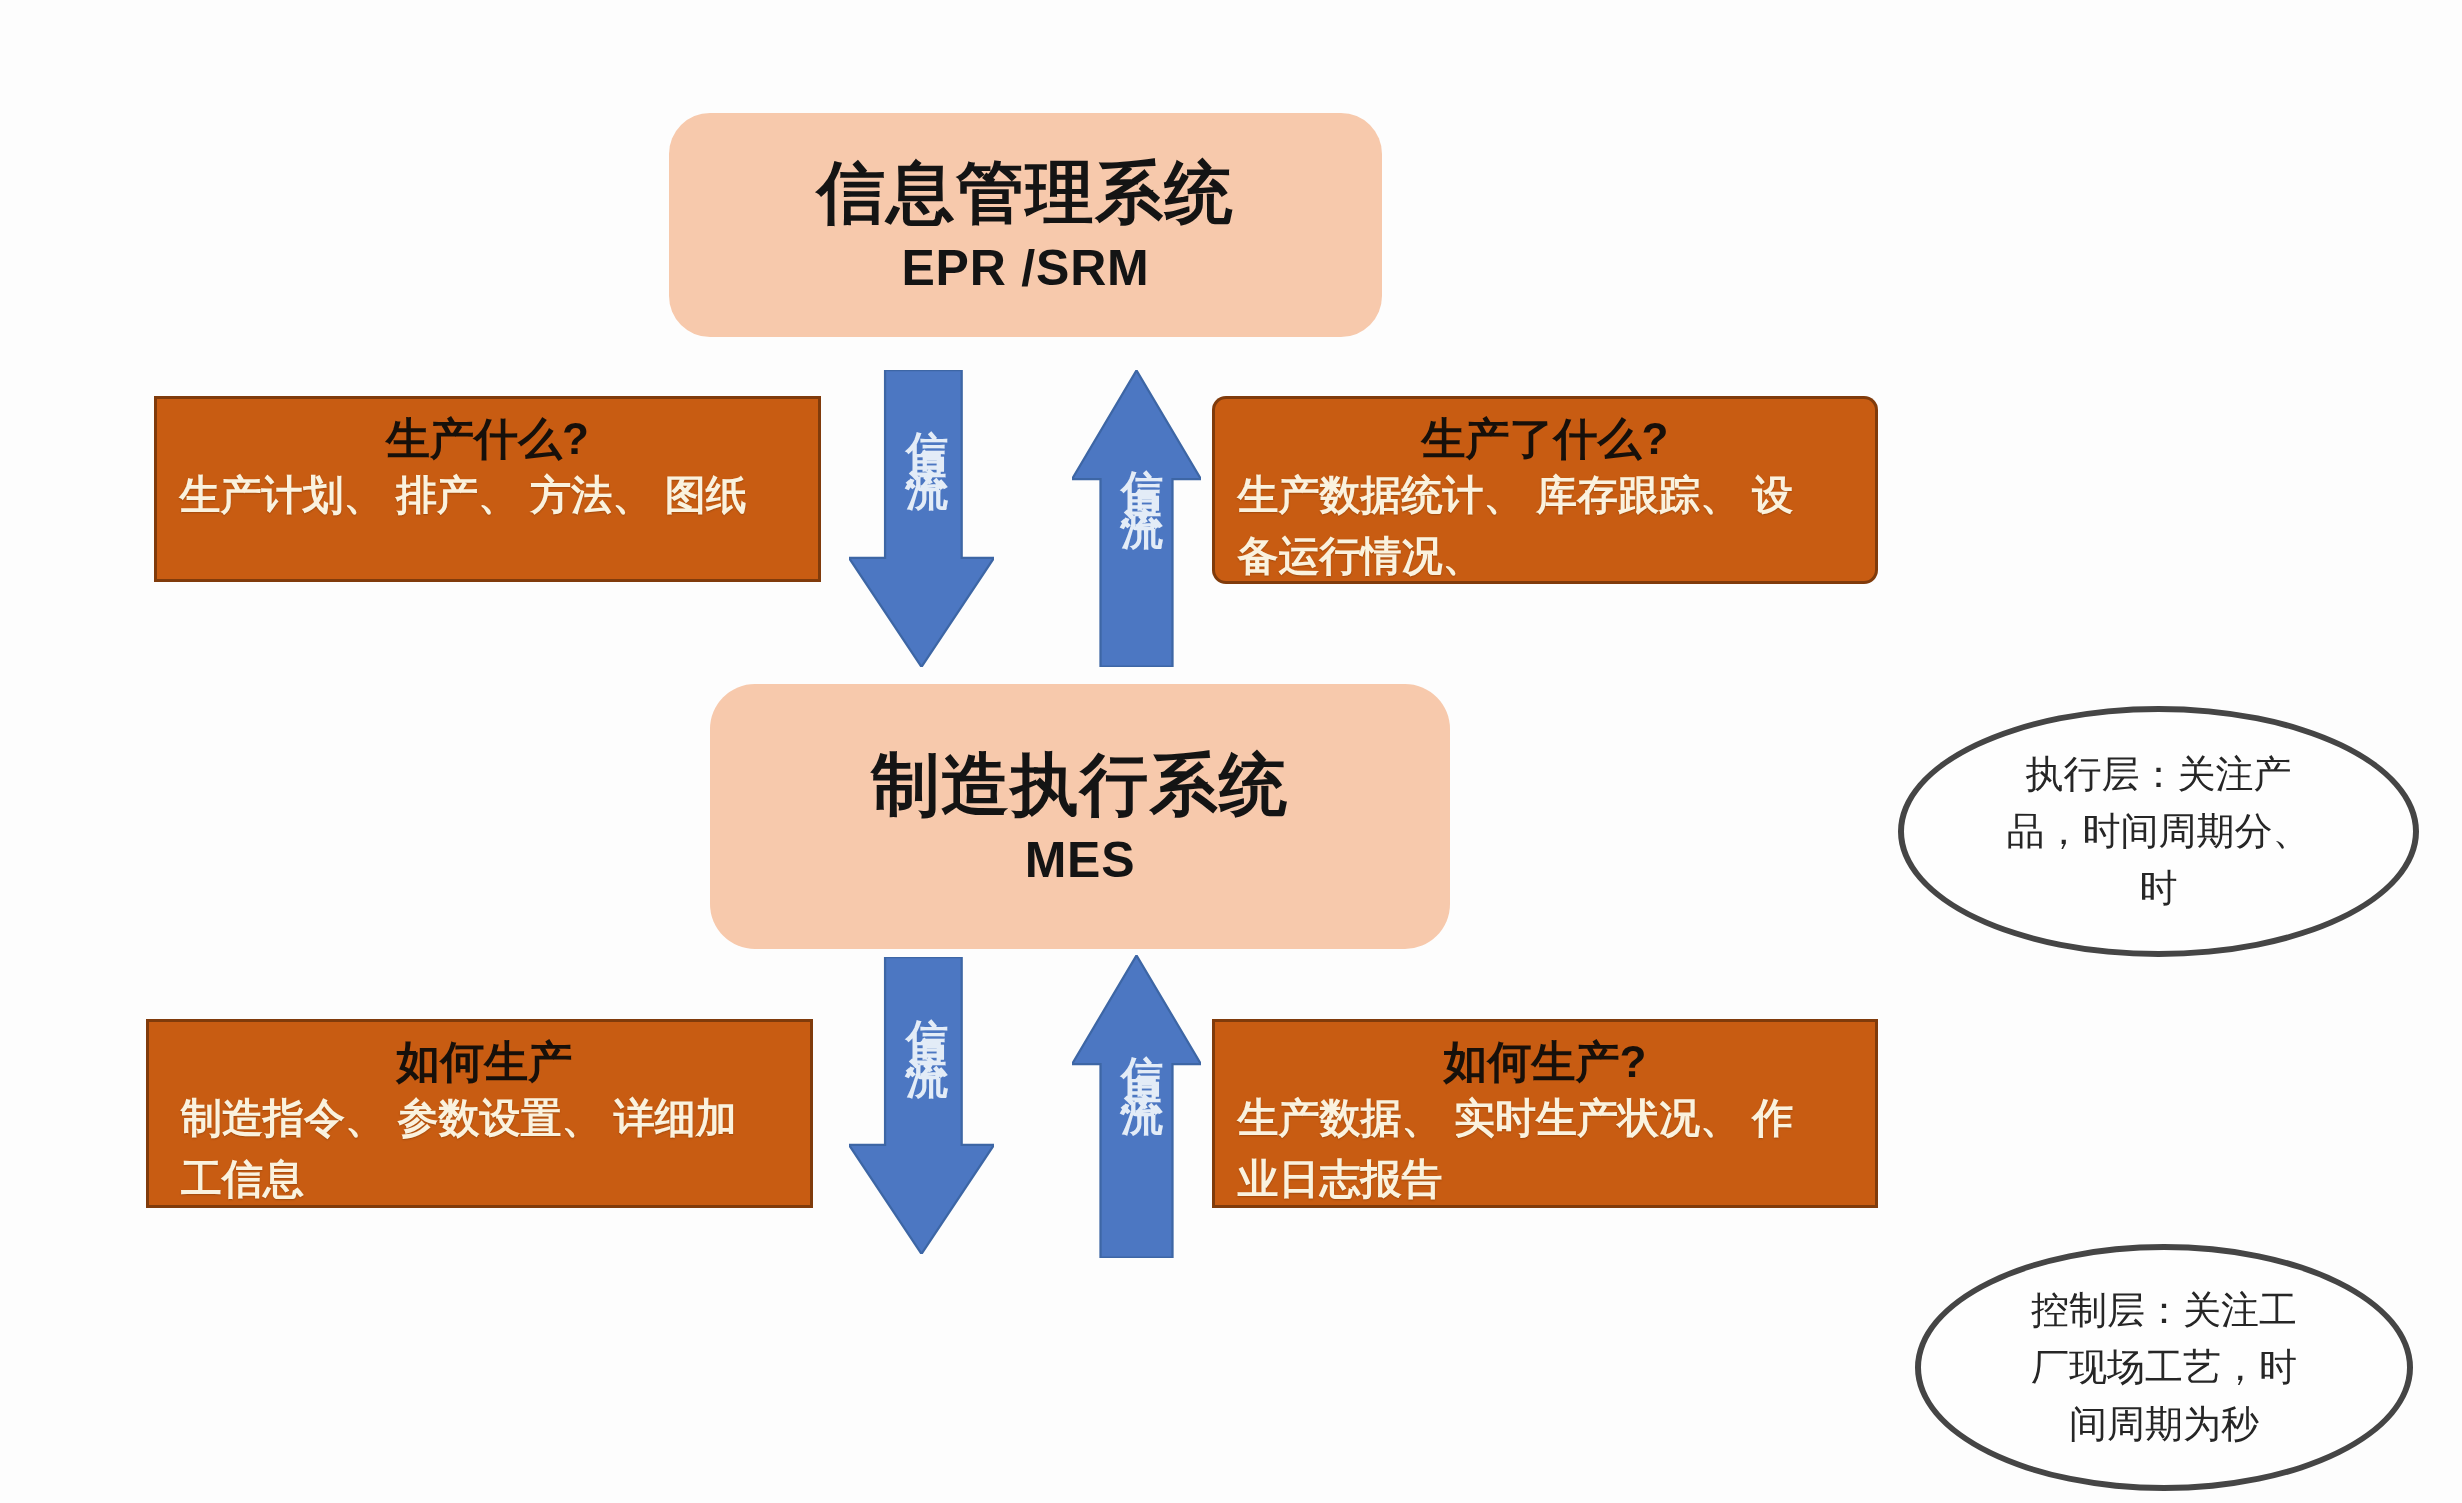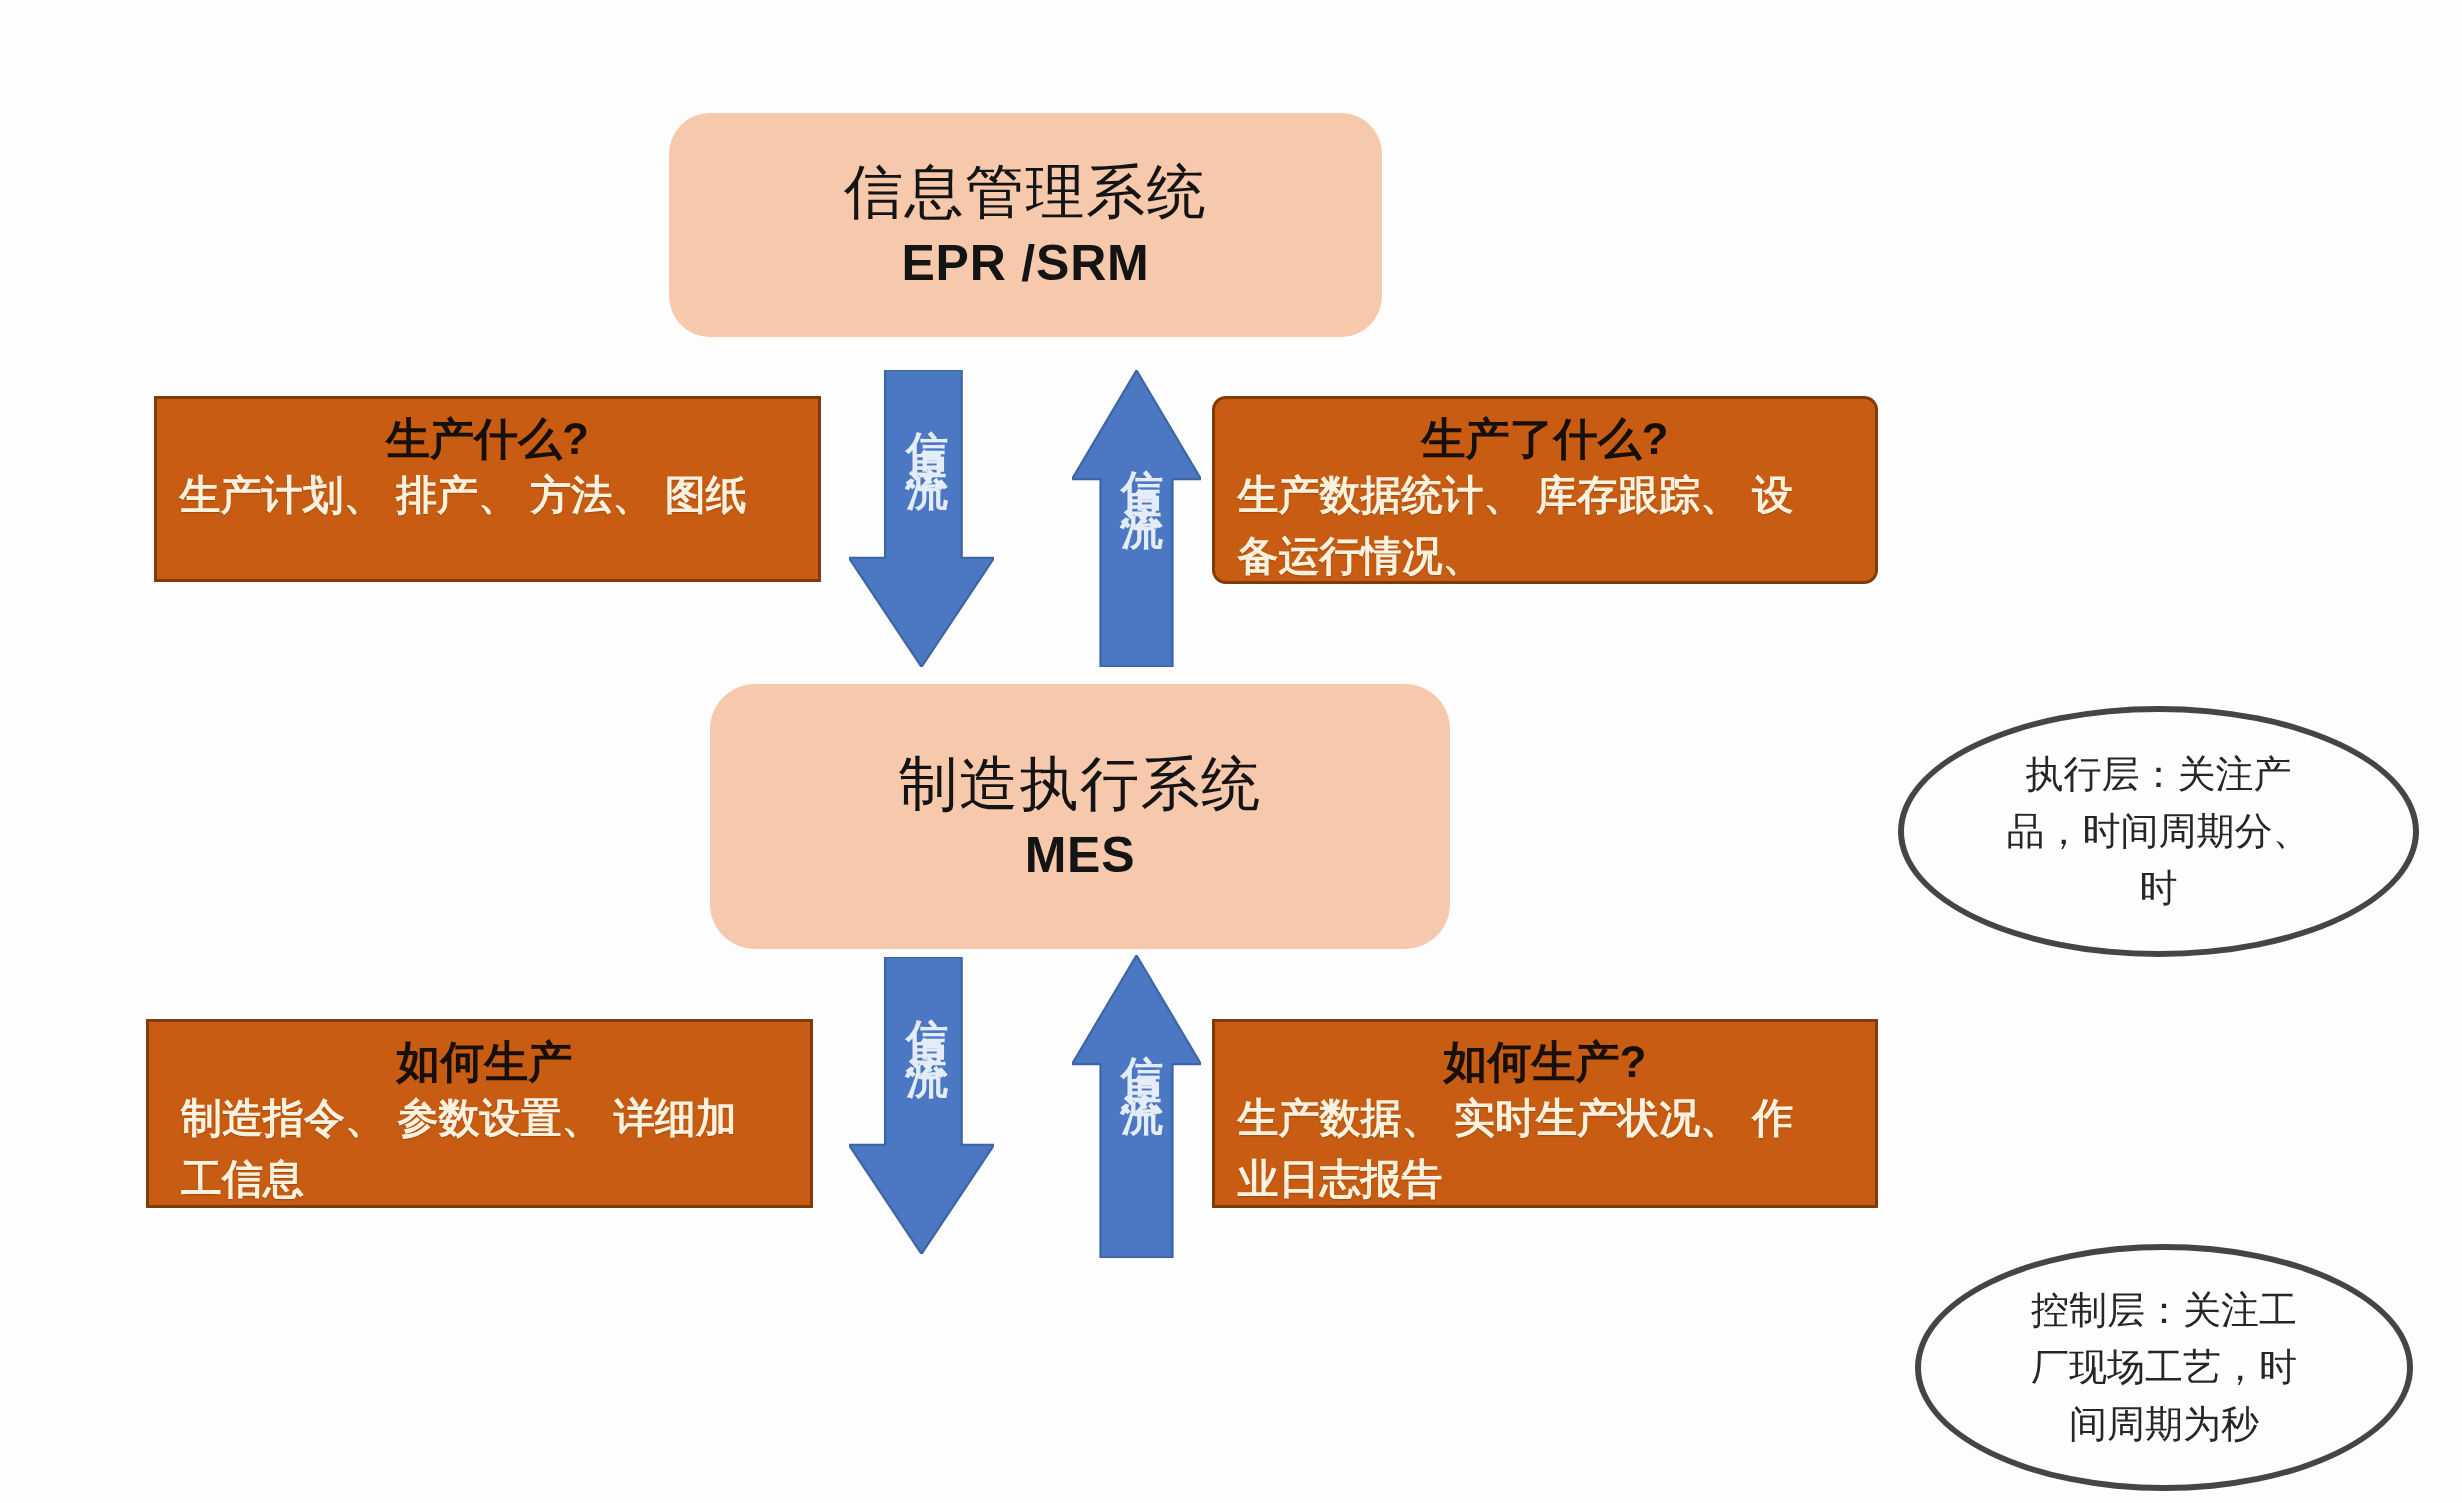--- a/index.html
+++ b/index.html
@@ -3,21 +3,21 @@
 <meta charset="utf-8">
 <style>
   html,body{margin:0;padding:0;background:#ffffff;}
   body{font-family:"Liberation Sans","DejaVu Sans",sans-serif;}
   #stage{position:relative;width:2462px;height:1503px;background:#FDFDFD;overflow:hidden;}
 
   
   .sys-box{position:absolute;background:#F7C9AC;border-radius:41px;
     display:flex;flex-direction:column;align-items:center;justify-content:center;
     gap:12px;color:#141414;text-align:center;}
-  .sys-box .t1{font-size:59px;font-weight:400;letter-spacing:1.5px;line-height:1.1;}
+  .sys-box .t1{font-size:68px;font-weight:700;letter-spacing:1.5px;line-height:1.1;}
   .sys-box .t2{font-size:50px;font-weight:700;letter-spacing:0.8px;line-height:1.05;}
 
   
   .info-box{position:absolute;background:#C85C12;border:3px solid rgba(70,32,5,.55);
     box-sizing:border-box;padding:15px 22.5px 7.5px 22.5px;}
   .info-title{font-size:44px;font-weight:700;color:#17100a;text-align:center;line-height:1.15;}
   .info-body{font-size:41px;font-weight:700;color:#FAF2DE;text-align:left;line-height:1.5;
     white-space:pre-line;margin-top:0;text-shadow:0 0.8px 1.5px rgba(90,40,0,.35);}
 
   

